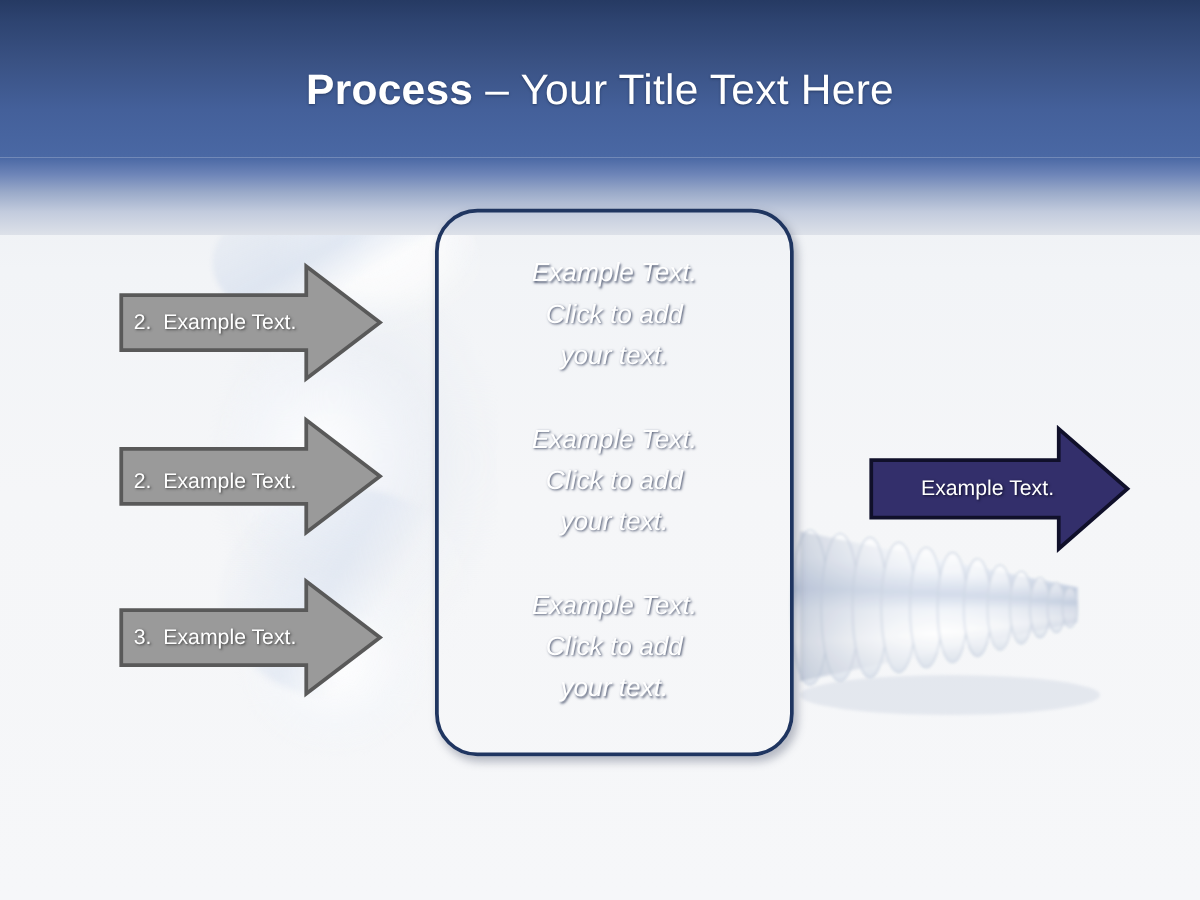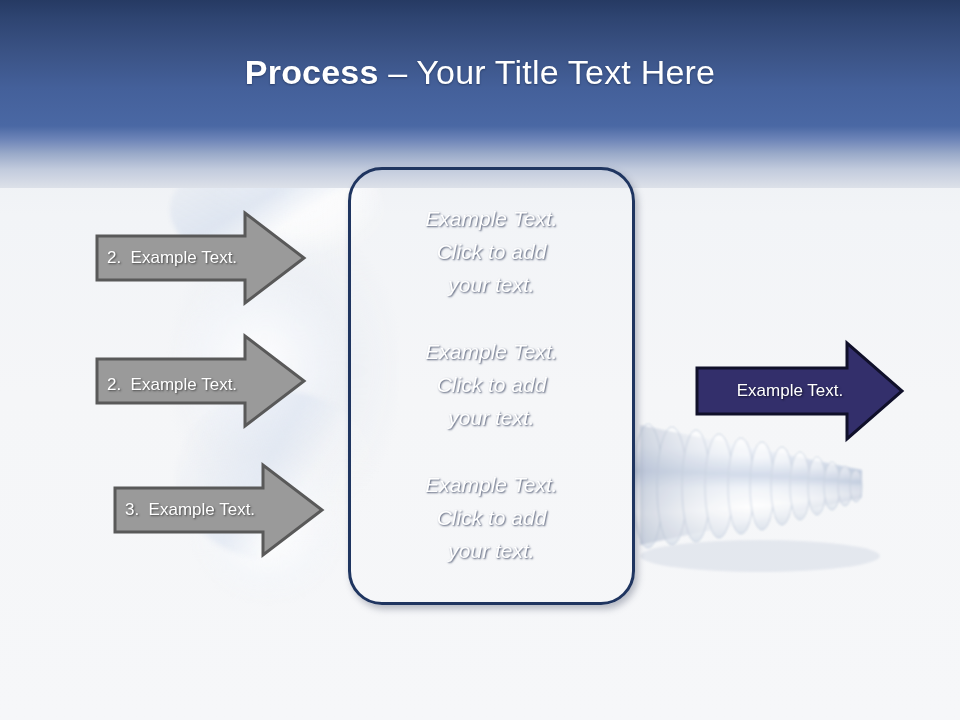--- a/index.html
+++ b/index.html
@@ -226,21 +226,21 @@
     <div class="arrow-label" style="left:12px; top:0; width:150px; height:96px;">2.  Example Text.</div>
   </div>
 
   <div class="arrow gray-arrow" style="left:95px; top:333px;">
     <svg width="212" height="96" viewBox="0 0 212 96" xmlns="http://www.w3.org/2000/svg">
       <path d="M2,26 L150,26 L150,3 L209,48 L150,93 L150,70 L2,70 Z" fill="#9a9a9a" stroke="#595959" stroke-width="3" stroke-linejoin="miter"></path>
     </svg>
     <div class="arrow-label" style="left:12px; top:4px; width:150px; height:96px;">2.  Example Text.</div>
   </div>
 
-  <div class="arrow gray-arrow" style="left:95px; top:462px;margin-left:18px;">
+  <div class="arrow gray-arrow" style="left:95px; top:462px;">
     <svg width="212" height="96" viewBox="0 0 212 96" xmlns="http://www.w3.org/2000/svg">
       <path d="M2,26 L150,26 L150,3 L209,48 L150,93 L150,70 L2,70 Z" fill="#9a9a9a" stroke="#595959" stroke-width="3" stroke-linejoin="miter"></path>
     </svg>
     <div class="arrow-label" style="left:12px; top:0; width:150px; height:96px;">3.  Example Text.</div>
   </div>
 
   <div class="center-box">
     <div class="center-block">Example Text.
 Click  to add
 your text.</div>

